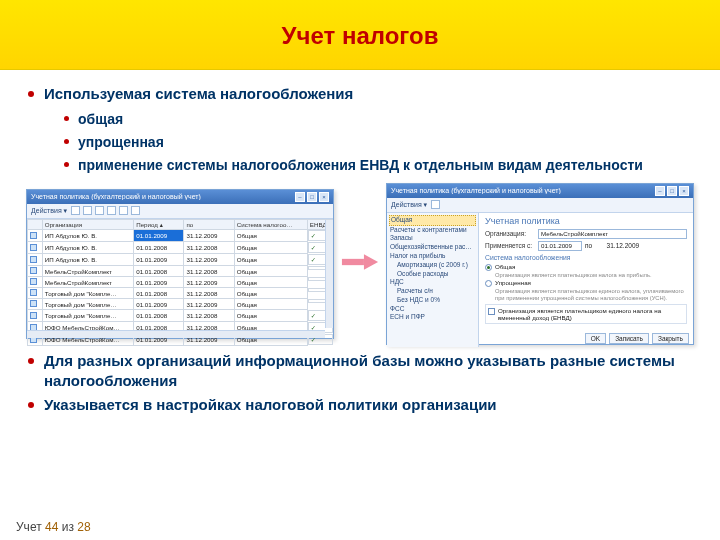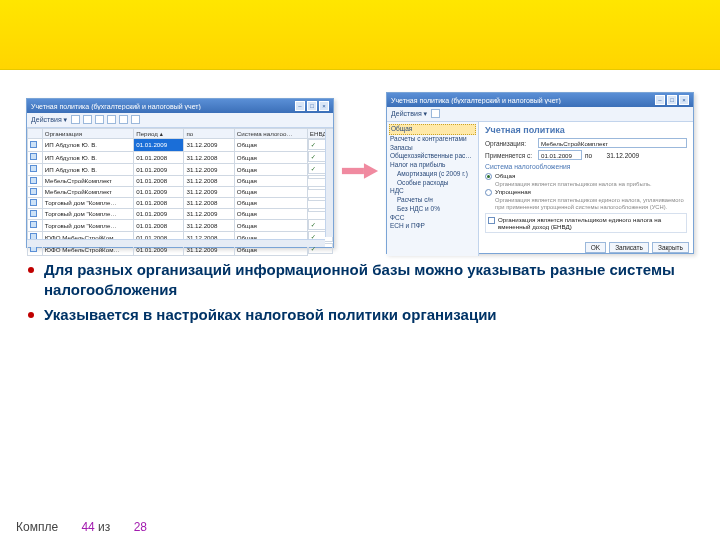--- a/index.html
+++ b/index.html
@@ -119,21 +119,21 @@
   .sidebar {
     width: 92px; background: #f2f6fc; border-right: 1px solid #c2d4ec;
     padding: 2px 2px; font-size: 6.5px; line-height: 1.35; color: #2a4a7a;
   }
   .sidebar .sel { background: #ffe9a8; border: 1px dotted #c9a227; padding: 0 1px; }
   .sidebar .it { padding: 0 1px; white-space: nowrap; overflow: hidden; text-overflow: ellipsis; }
   .sidebar .ind { padding-left: 8px; }
   .form {
     flex: 1; padding: 3px 6px; position: relative;
   }
-  .form h3 { font-size: 9px; color: #4a77b5; font-weight: bold; margin-bottom: 3px; }
+  .form h3 { font-size: 9px; color: #4a77b5; font-weight: normal; margin-bottom: 3px; }
   .fld { display: flex; align-items: center; gap: 3px; margin-bottom: 2px; font-size: 6.5px; }
   .fld .lab { width: 50px; color: #333; }
   .inp {
     border: 1px solid #9bb8db; background: #fff; height: 10px; padding: 0 2px;
     font-size: 6.2px; display: inline-flex; align-items: center; overflow: hidden;
   }
   .group-title { font-size: 6.8px; color: #4a77b5; margin: 3px 0 2px 0; }
   .radio, .chk {
     display: flex; align-items: flex-start; gap: 3px; font-size: 6.2px; margin-bottom: 1px;
   }
@@ -156,29 +156,40 @@
   .footer {
     position: absolute; left: 0; right: 0; bottom: 6px;
     display: flex; justify-content: space-between; align-items: center;
     padding: 0 16px; font-size: 12px;
   }
   .product { font-family: "Times New Roman", serif; }
   .product .c1 { color: #c00000; font-weight: bold; }
   .product .c2 { color: #d4a300; font-weight: bold; }
   .product .c3 { color: #c00000; letter-spacing: .5px; }
   .pager { color: #444; }
-  .pager .n { color: #a21caf; margin-left: 20px; }
+  .pager .n { color: #a16207; }
 </style>
 </head>
 <body>
 
 <div class="header-bar">
+  <div class="title">Учет налогов</div>
 </div>
 
 <div class="content">
+  <ul class="main">
+    <li>
+      <span>Используемая система налогообложения</span>
+      <ul class="sub">
+        <li>общая</li>
+        <li>упрощенная</li>
+        <li>применение системы налогообложения ЕНВД к отдельным видам деятельности</li>
+      </ul>
+    </li>
+  </ul>
 
   <div class="screens">
 
     <div class="win winL" style="position:relative;">
       <div class="titlebar">
         <span class="t-text">Учетная политика (бухгалтерский и налоговый учет)</span>
         <span class="ctrls">
           <span>–</span>
           <span>□</span>
           <span>×</span>
@@ -373,15 +384,15 @@
   </div>
 
   <ul class="main" style="margin-top:4px">
     <li>Для разных организаций информационной базы можно указывать разные системы налогообложения</li>
     <li>Указывается в настройках налоговой политики организации</li>
   </ul>
 </div>
 
 <div class="footer">
   <div class="pager">
-    <span>Компле </span><span class="n">44</span><span> из </span><span class="n">28</span>
+    <span>Учет </span><span class="n">44</span><span> из </span><span class="n">28</span>
   </div>
 </div>
 
 </body></html>

